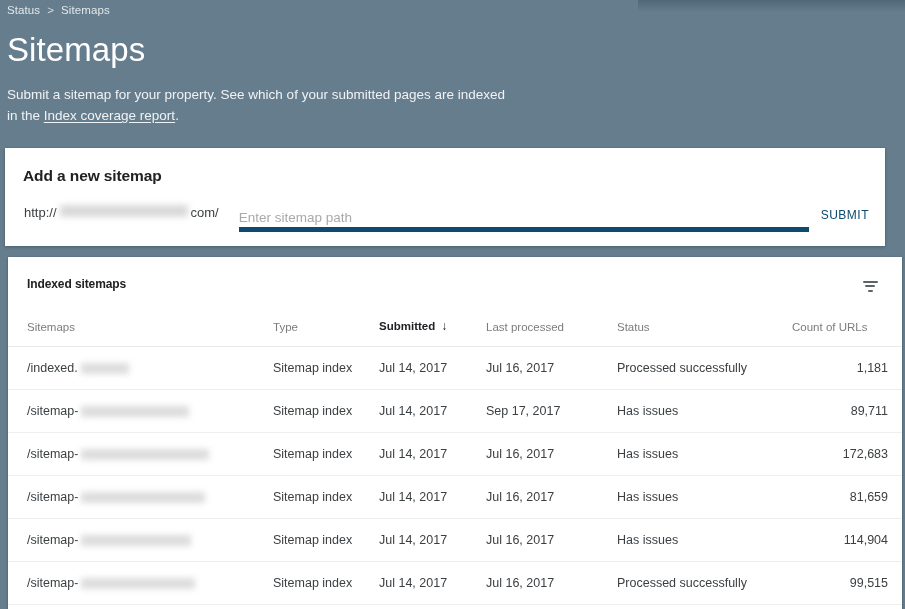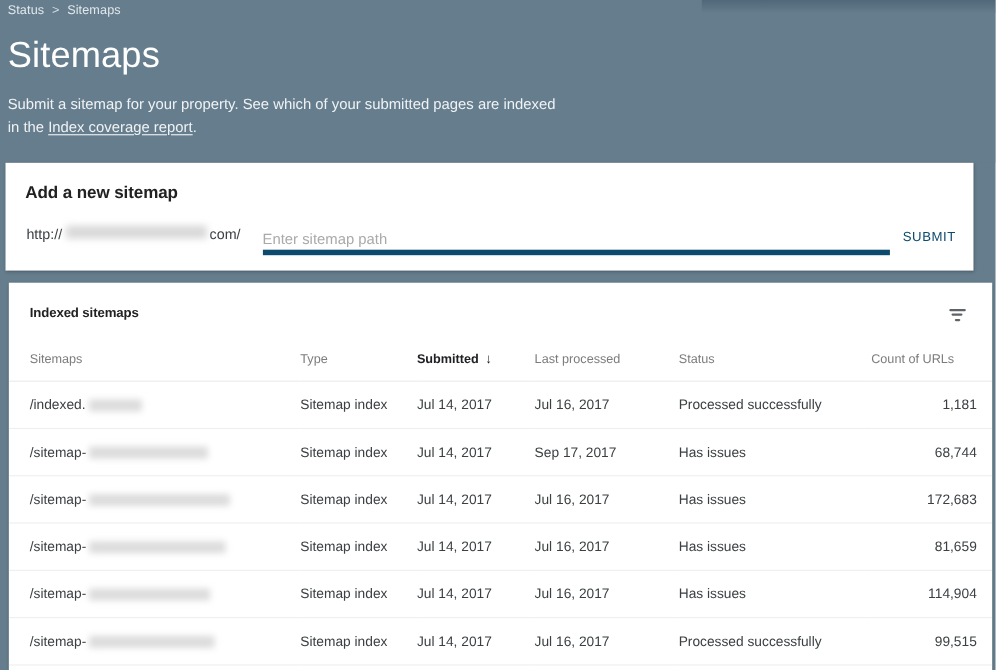--- a/index.html
+++ b/index.html
@@ -349,21 +349,21 @@
           <td class="col-sitemap">
             <span class="sitemap-cell">
               <span class="sitemap-name">/sitemap-</span>
               <span class="redacted-path" style="width: 108px;"></span>
             </span>
           </td>
           <td class="col-type">Sitemap index</td>
           <td class="col-submitted">Jul 14, 2017</td>
           <td class="col-last">Sep 17, 2017</td>
           <td class="col-status status-issue">Has issues</td>
-          <td class="col-count">68,744</td>
+          <td class="col-count">89,711</td>
         </tr>
         <tr>
           <td class="col-sitemap">
             <span class="sitemap-cell">
               <span class="sitemap-name">/sitemap-</span>
               <span class="redacted-path" style="width: 128px;"></span>
             </span>
           </td>
           <td class="col-type">Sitemap index</td>
           <td class="col-submitted">Jul 14, 2017</td>

